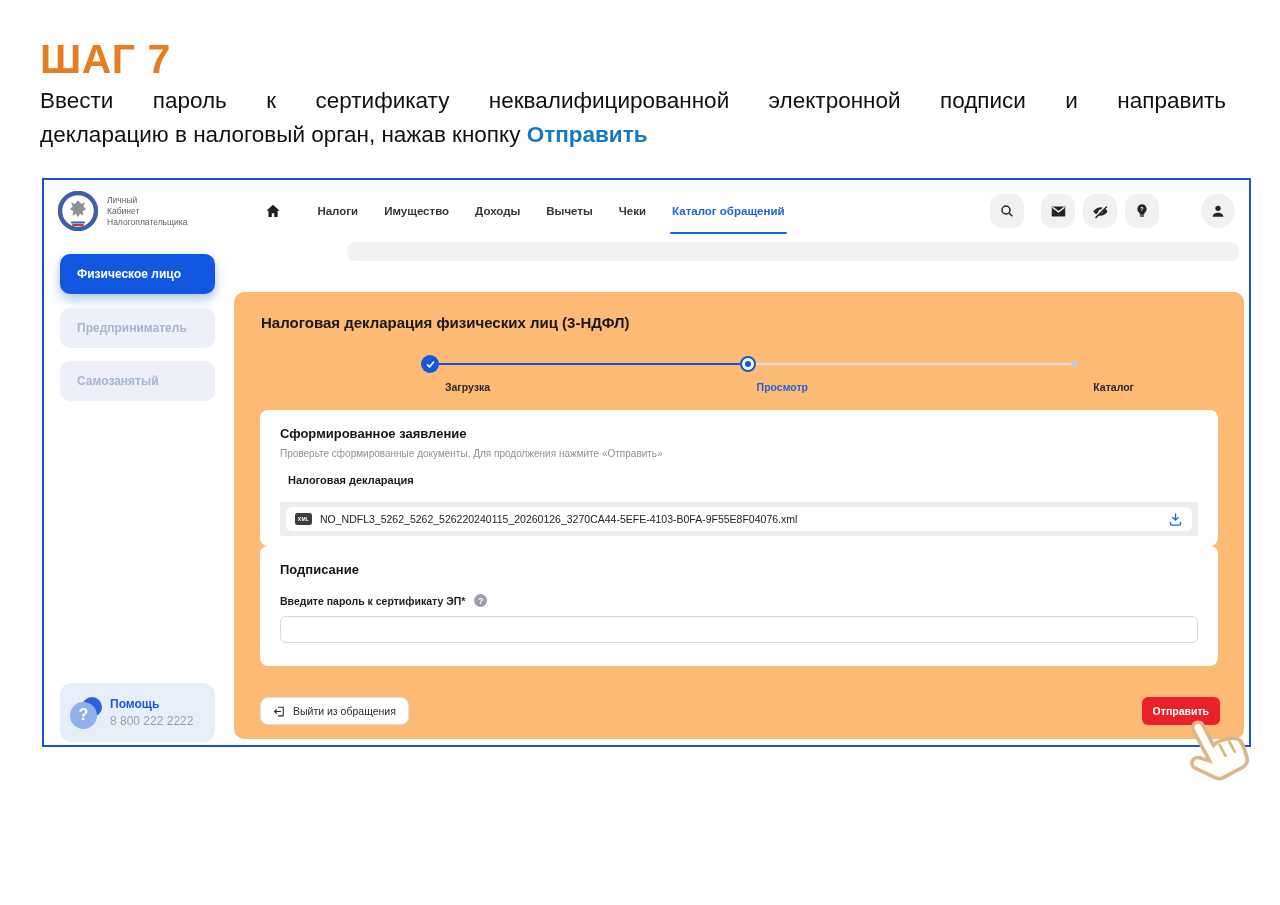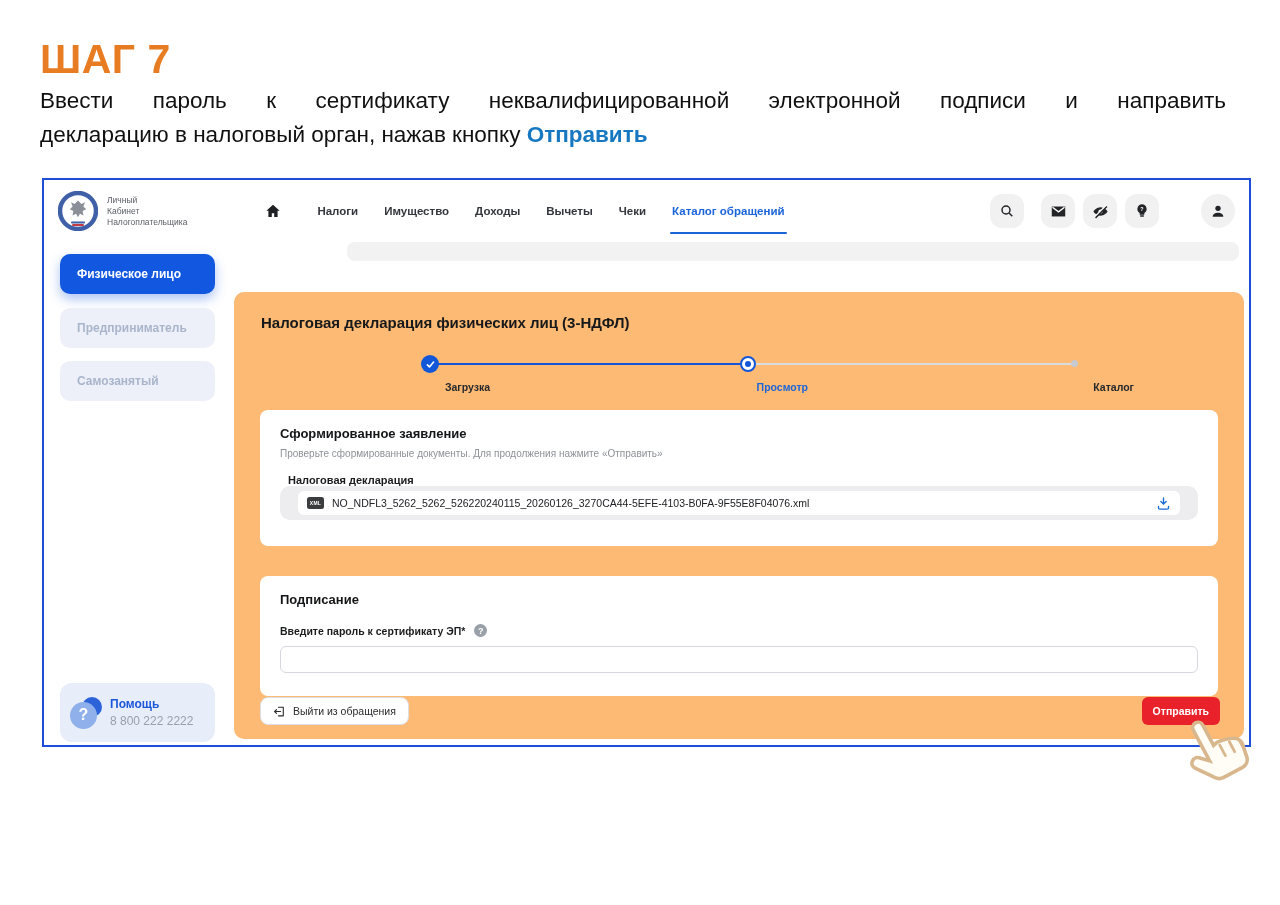--- a/index.html
+++ b/index.html
@@ -64,25 +64,25 @@
   .node2 { position:absolute; left:506px; top:2px; width:16px; height:16px; border-radius:50%; background:#fff;
     border:2px solid #1257d8; display:flex; align-items:center; justify-content:center; }
   .node2 .dot { width:6px; height:6px; border-radius:50%; background:#1257d8; }
   .node3 { position:absolute; left:837px; top:6px; width:7px; height:7px; border-radius:50%; background:#c7cad0; }
   .step-label { position:absolute; top:27px; width:120px; text-align:right; font-size:10.5px; font-weight:bold; color:#27282b; }
   .step-label.s1 { left:136px; } .step-label.s2 { left:454px; color:#1b64d9; } .step-label.s3 { left:780px; }
 
   
   .card { position:absolute; left:26px; width:958px; background:#fff; border-radius:8px; padding:16px 20px; }
   .card.c1 { top:118px; height:136px; }
-  .card.c2 { top:284px; height:120px; }
+  .card.c2 { top:254px; height:120px; }
   .card-h { font-size:13px; font-weight:bold; color:#141517; }
   .card-sub { font-size:10px; color:#8d9197; margin-top:7px; }
   .file-label { font-size:11px; font-weight:bold; color:#1b1c1e; margin-top:15px;padding-left:8px; }
-  .file-wrap { margin-top:0; background:#ededef; border-radius:10px; padding:5px 18px; }
+  .file-wrap { margin-top:16px; background:#ededef; border-radius:2px; padding:5px 6px; }
   .file-row { background:#fff; border-radius:6px; height:24px; display:flex; align-items:center; padding:0 9px; }
   .xml-badge { width:17px; height:12px; background:#3b3c3e; border-radius:2.5px; color:#fff; font-size:5px; font-weight:bold;
     display:flex; align-items:center; justify-content:center; letter-spacing:.3px; flex:0 0 auto; }
   .file-name { font-size:10.5px; color:#212226; margin-left:8px; }
   .dl { margin-left:auto; display:flex; }
 
   .pwd-row { margin-top:17px; display:flex; align-items:center; gap:9px;text-align:right; }
   .pwd-label { font-size:10.5px; font-weight:bold; color:#1b1c1e; }
   .q-ico { width:13px; height:13px; border-radius:50%; background:#9aa0a8; color:#fff; font-size:9px; font-weight:bold;
     display:flex; align-items:center; justify-content:center; }

